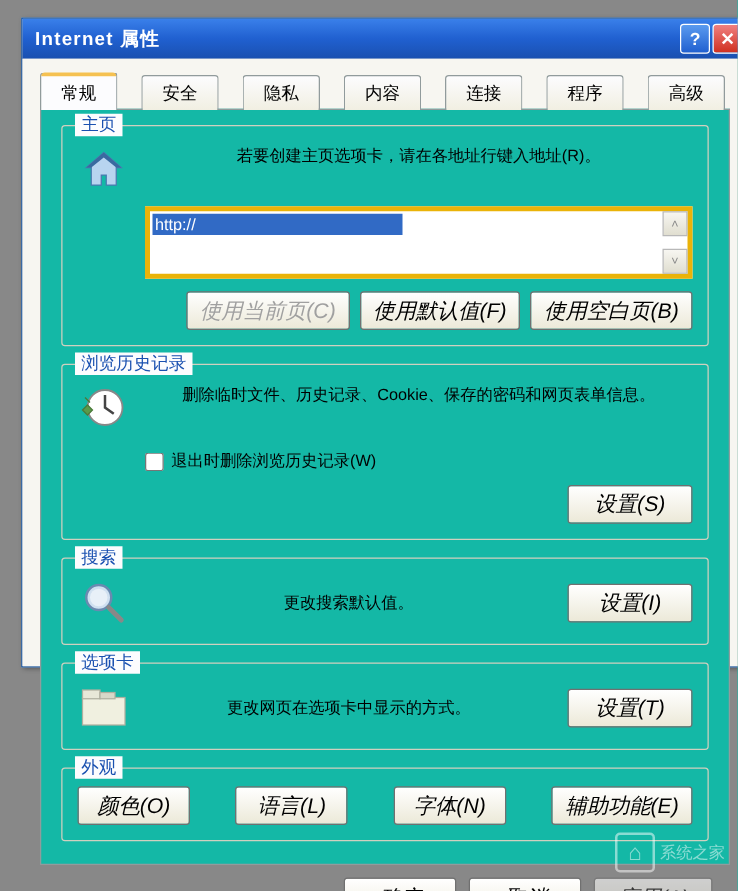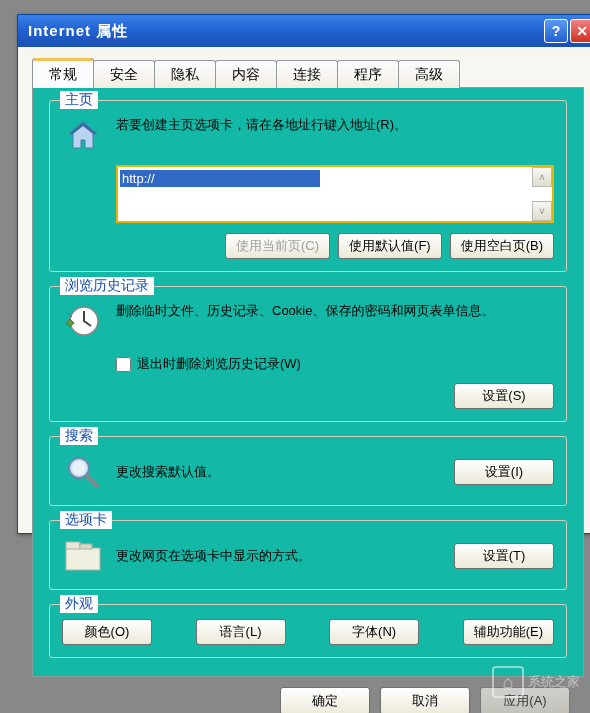--- a/index.html
+++ b/index.html
@@ -9,43 +9,43 @@
     
     .titlebar { height: 32px; background: linear-gradient(to bottom, #3a80ea 0%, #2060d0 50%, #1a50b0 100%); display: flex; align-items: center; padding: 0 4px 0 10px; }
     .titlebar-text { color: #fff; font-size: 15px; font-weight: bold; flex: 1; letter-spacing: 1px; }
     .titlebar-btns { display: flex; gap: 2px; }
     .tbar-btn { width: 24px; height: 24px; border: 1px solid #fff; border-radius: 3px; display: flex; align-items: center; justify-content: center; cursor: pointer; }
     .btn-help { background: linear-gradient(to bottom, #5a9aef, #2060d0); color: #fff; font-weight: bold; font-size: 14px; }
     .btn-close { background: linear-gradient(to bottom, #f08080, #d03020); color: #fff; font-weight: bold; font-size: 14px; }
     
     .content { padding: 12px 14px 8px 14px; background: #f7f6f1; height: calc(100% - 32px); display: flex; flex-direction: column; }
     
-    .tabs { display: flex; position: relative; top: 1px; z-index: 2; }
+    .tabs { display: flex; position: relative; top: 1px; z-index: 2; gap: 20px; }
     .tab { padding: 5px 16px 4px 16px; font-size: 14px; border: 1px solid #919b9c; border-bottom: none; background: linear-gradient(to bottom, #fcfcfe, #f1efe2); margin-right: -1px; border-top-left-radius: 3px; border-top-right-radius: 3px; cursor: pointer; position: relative; }
     .tab.active { background: #fcfcfe; padding-top: 7px; margin-top: -2px; z-index: 3; }
     .tab.active::before { content: ''; position: absolute; top: -1px; left: 0; right: 0; height: 3px; background: #f5c152; border-top-left-radius: 3px; border-top-right-radius: 3px; }
     
     .panel { flex: 1; border: 1px solid #919b9c; background: #14b8a6; padding: 12px 16px; }
     
     .fieldset { border: 1px solid #d0d0bf; margin-bottom: 14px; padding: 14px 12px 12px 12px; position: relative; border-radius: 3px; }
     .fieldset-legend { position: absolute; top: -10px; left: 10px; background: #fcfcfe; padding: 0 5px; font-size: 14px; color: #1a50b0; }
     
     .section-row { display: flex; gap: 12px; align-items: flex-start; }
     .icon-box { width: 42px; height: 42px; flex-shrink: 0; display: flex; align-items: center; justify-content: center; }
-    .section-text { font-size: 13px; line-height: 1.5; color: #000; flex: 1; }
+    .section-text { font-size: 13px; line-height: 1.5; color: #000; flex: 1; text-align: center; }
     
-    .url-box { margin-top: 8px; margin-left: 54px; border: 2px solid #eab308; background: #fff; height: 58px; position: relative; padding: 2px; }
+    .url-box { margin-top: 8px; margin-left: 54px; border: 4px solid #eab308; background: #fff; height: 58px; position: relative; padding: 2px; }
     .url-input { border: none; outline: none; font-size: 13px; background: #316ac5; color: #fff; padding: 1px 2px; width: 200px; }
     .scroll-btn { position: absolute; right: 0; width: 20px; height: 20px; border: 1px solid #b8b8b8; background: linear-gradient(to bottom, #f7f6f1, #e0ded0); display: flex; align-items: center; justify-content: center; font-size: 10px; color: #888; }
     .scroll-up { top: 0; }
     .scroll-down { bottom: 0; }
     
     .btn-row { display: flex; gap: 8px; justify-content: flex-end; margin-top: 10px; }
     .btn-row-left { margin-left: 54px; }
-    .xp-btn { padding: 3px 10px; font-size: 13px; border: 1px solid #707070; background: linear-gradient(to bottom, #fff, #ece9d8); border-radius: 3px; cursor: pointer; min-width: 100px; }
+    .xp-btn { padding: 3px 10px; font-size: 17px; border: 1px solid #707070; background: linear-gradient(to bottom, #fff, #ece9d8); border-radius: 3px; cursor: pointer; min-width: 100px; font-style: italic; }
     .xp-btn:disabled { color: #a0a0a0; cursor: default; }
     .xp-btn.small { min-width: 90px; }
     
     .checkbox-row { display: flex; align-items: center; gap: 6px; margin-top: 12px; margin-left: 54px; }
     .checkbox-row input { width: 15px; height: 15px; }
     .checkbox-row label { font-size: 13px; }
     
     .inline-row { display: flex; align-items: center; gap: 12px; }
     .inline-row .section-text { flex: 1; }
     .dialog-btns { display: flex; gap: 10px; justify-content: flex-end; padding: 10px 14px 12px 0; }

